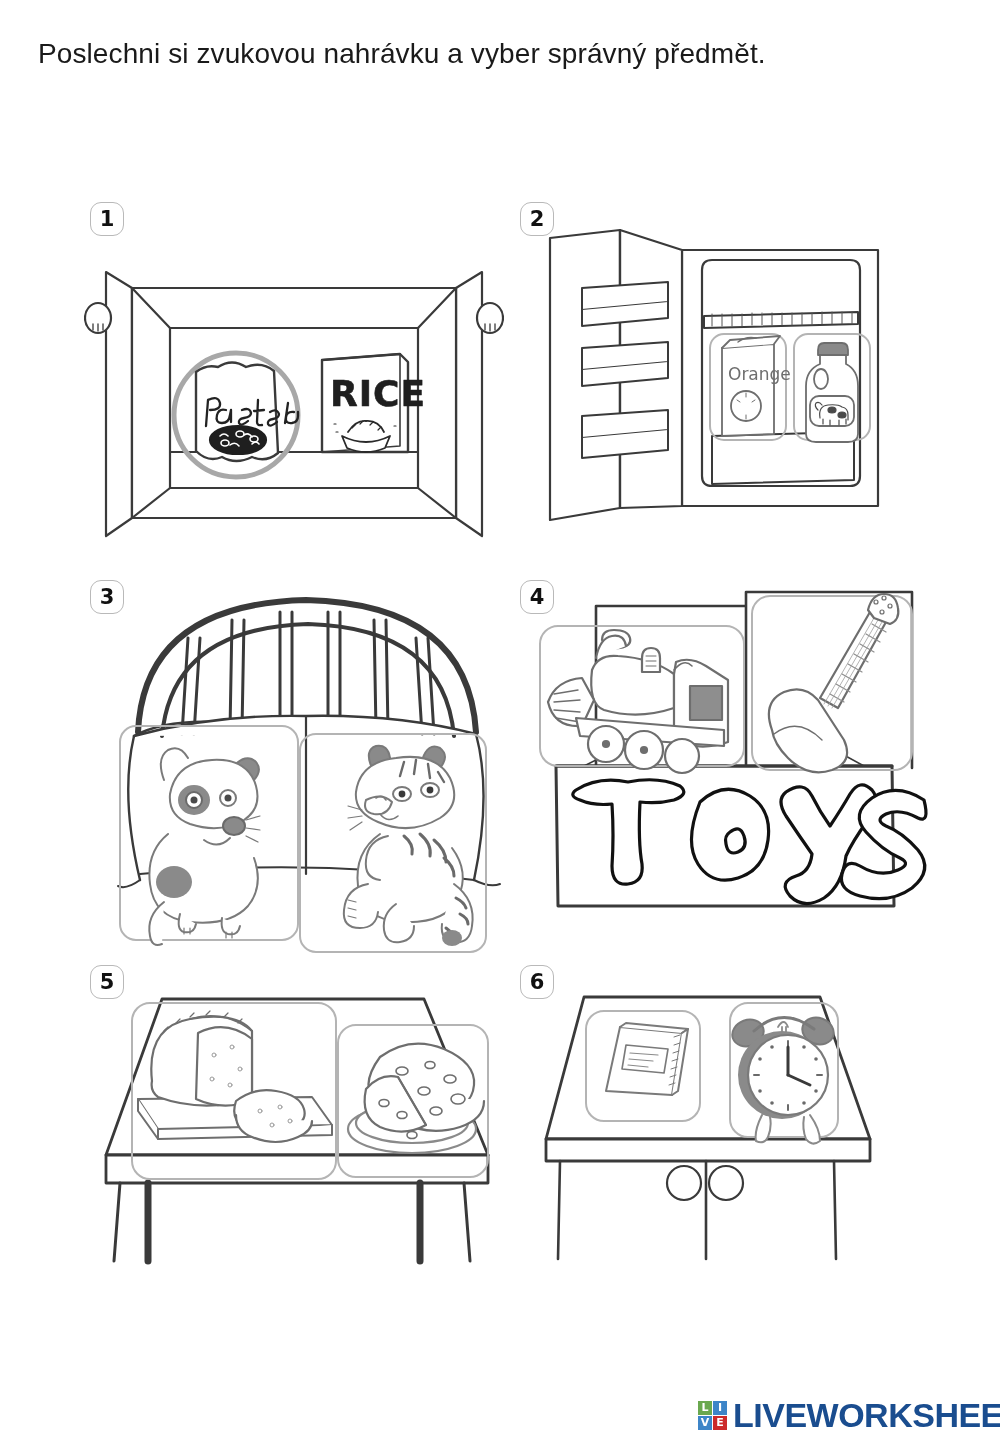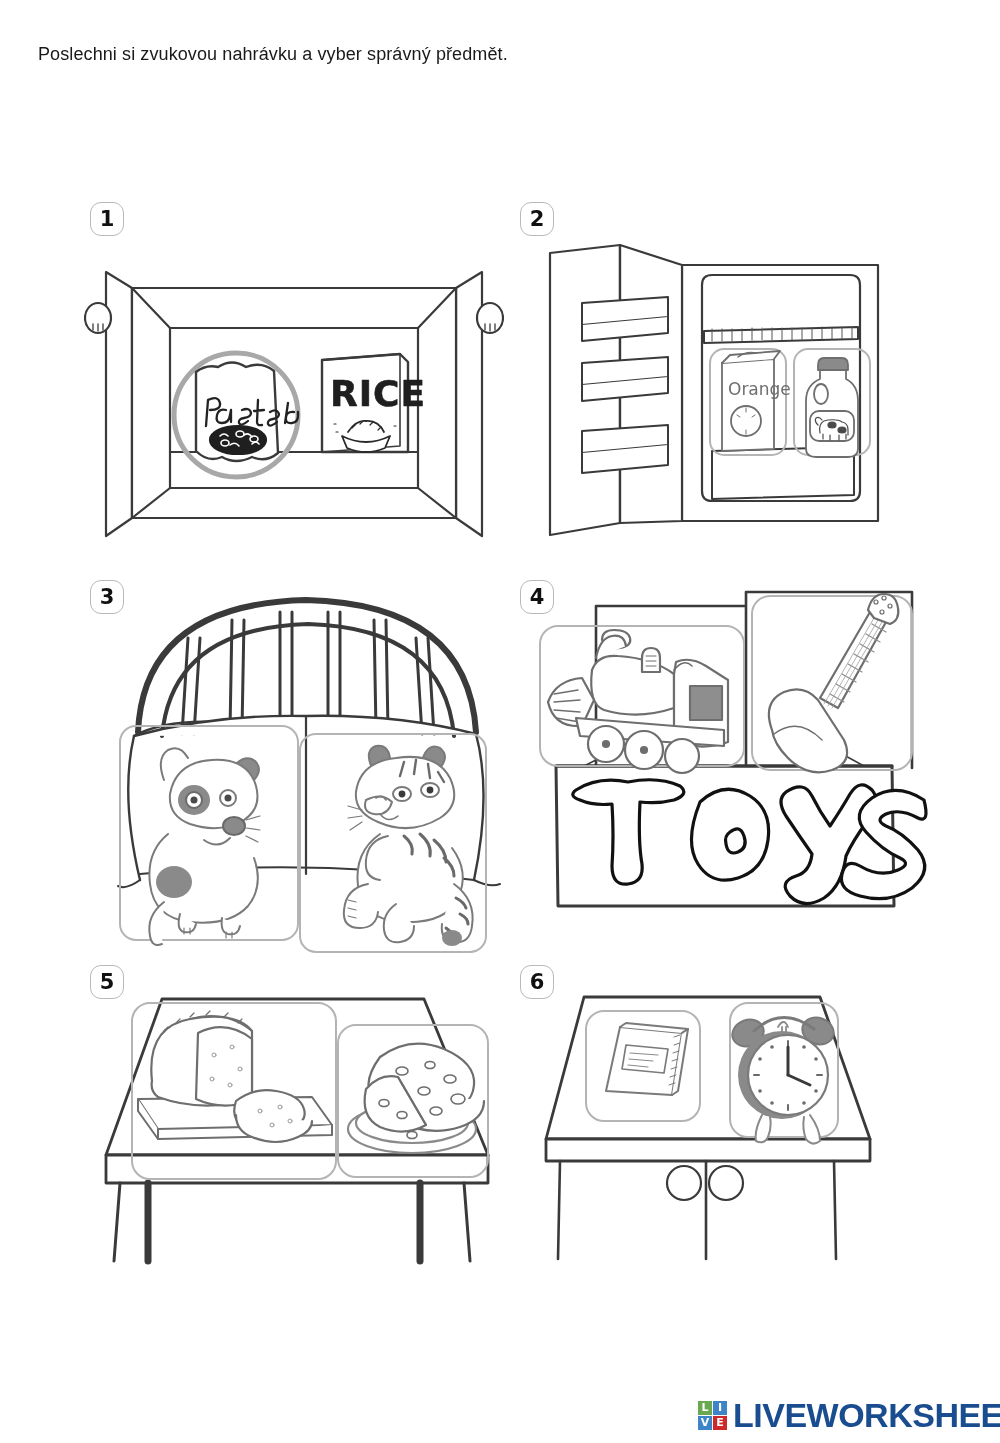--- a/index.html
+++ b/index.html
@@ -15,21 +15,21 @@
     font-family: "Liberation Sans", sans-serif;
     color: #111111;
     overflow: hidden;
   }
 
   
   .instruction {
     position: absolute;
     left: 38px;
     top: 38px;
-    font-size: 18px;
+    font-size: 28px;
     line-height: 32px;
     letter-spacing: 0.1px;
     color: #1a1a1a;
     white-space: nowrap;
   }
 
   
   .grid {
     position: absolute;
     left: 0;
@@ -178,21 +178,21 @@
             <path d="M264 192 q8 -12 18 -11 q12 -1 18 11" fill="#fff"></path>
             <path d="M268 188 l3 -3 M276 184 l3 -3 M286 185 l3 -3 M294 190 l3 -3" stroke-width="1.2"></path>
             <path d="M250 184 l2 0 M252 192 l2 0 M310 186 l2 0" stroke-width="1.2"></path>
           </g>
         </svg>
       </div>
     </div>
 
     <div class="item col-right">
       <div class="num-badge" style="left:6px; top:6px;">2</div>
-      <div class="art" style="left:28px; top:27px;">
+      <div class="art" style="left:28px; top:12px;">
         <svg width="400" height="330" viewBox="0 0 400 330" fill="none" stroke="#3a3a3a" stroke-width="2.2" stroke-linejoin="round" stroke-linecap="round">
 
           <path d="M140 42 L336 42 L336 298 L140 298 Z" fill="#fff"></path>
 
           <path d="M8 30 L78 22 L78 300 L8 312 Z" fill="#fff"></path>
           <path d="M78 22 L140 42 L140 298 L78 300 Z" fill="#fff"></path>
           <path d="M78 22 L78 300"></path>
 
           <g stroke-width="2">
             <path d="M40 80 L126 74 L126 94 L40 102 Z" fill="#fff"></path>

